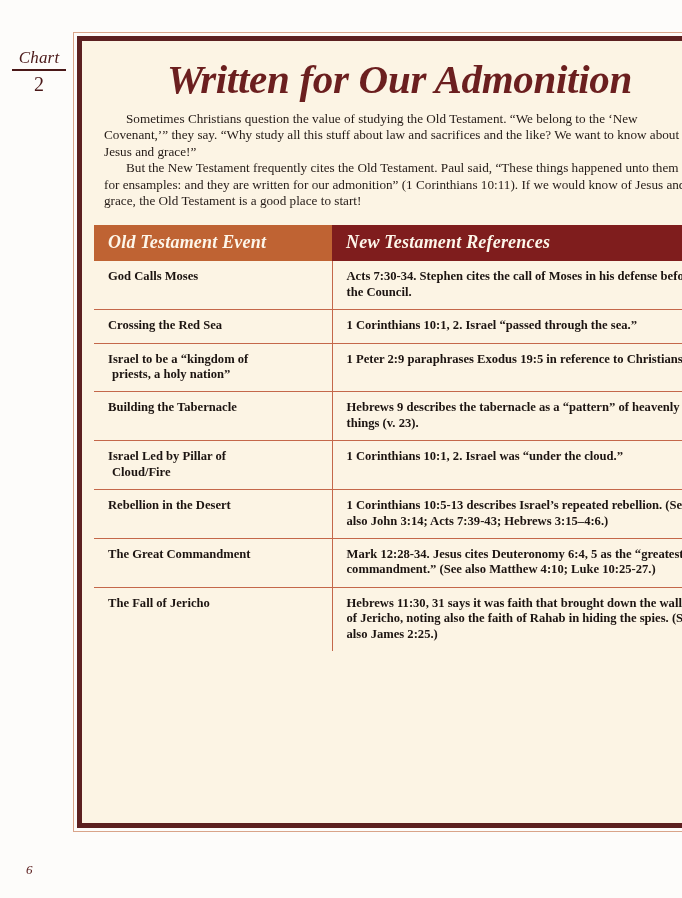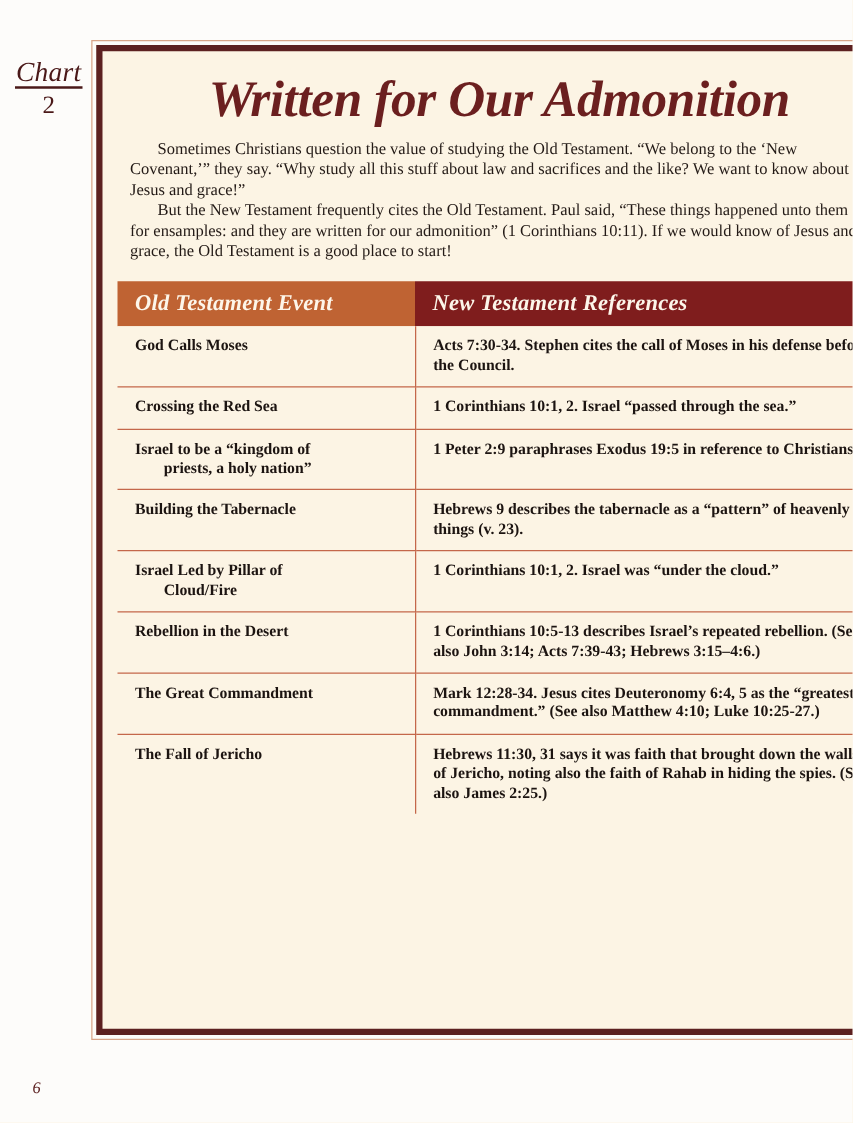--- a/index.html
+++ b/index.html
@@ -19,21 +19,21 @@
   .chart-marker {
     position: absolute;
     left: 10px;
     top: 48px;
     width: 58px;
     text-align: center;
     color: #4a1818;
   }
   .chart-marker-word {
     font-style: italic;
-    font-size: 22px;
+    font-size: 17px;
     line-height: 20px;
     letter-spacing: 0.2px;
   }
   .chart-marker-rule {
     height: 2px;
     background: #4a1818;
     margin: 1px 2px 2px 2px;
   }
   .chart-marker-num {
     font-size: 20px;
@@ -134,21 +134,20 @@
   .ref-table tr:last-child td {
     border-bottom: none;
     font-family: Liberation Serif, serif;
   }
   .td-event {
     border-right: 1.5px solid #c4674a;
   }
   .td-event .line2 {
     display: block;
     padding-left: 4px;
-    margin-left: 19px;
   }
 </style>
 </head>
 <body>
 
 <div class="chart-marker">
   <div class="chart-marker-word">Chart</div>
   <div class="chart-marker-rule"></div>
   <div class="chart-marker-num">2</div>
 </div>

